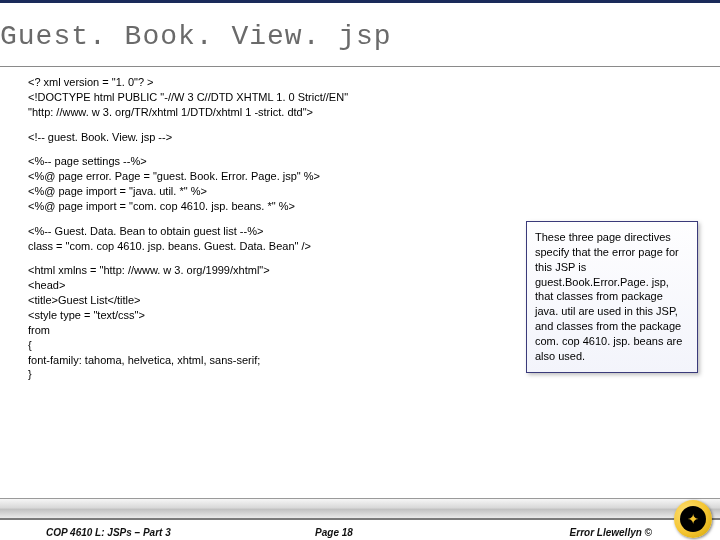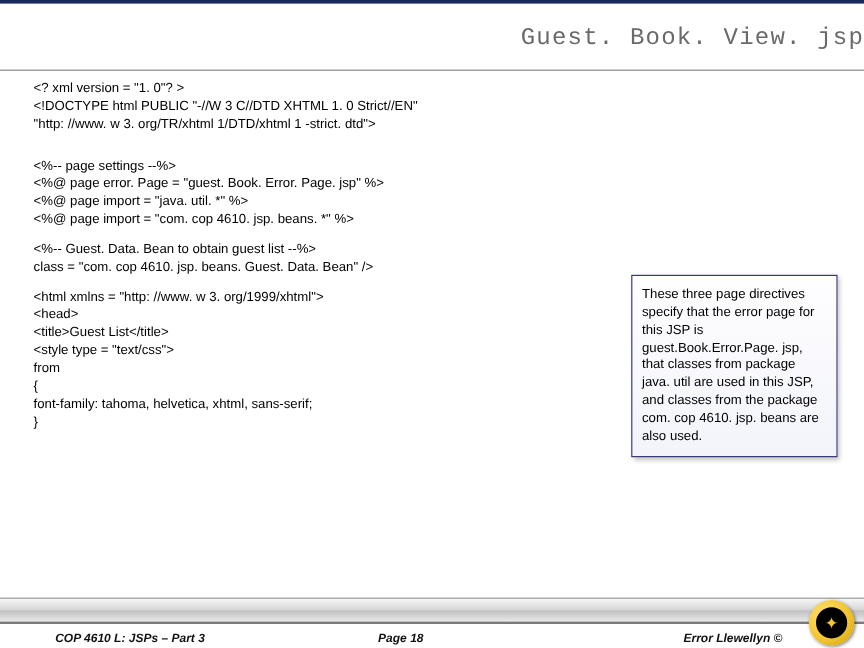--- a/index.html
+++ b/index.html
@@ -7,23 +7,23 @@
   .slide {
     width: 720px; height: 540px;
     border-top: 3px solid #1a2a5a;
     background: #fff;
     position: relative;
     display: flex;
     flex-direction: column;
   }
   .title {
     font-family: "Courier New", monospace;
-    font-size: 20px;
+    font-size: 28px;
     color: #6a6a6a;
-    text-align: right;
+    text-align: left;
     padding: 18px 0 14px 0;
     letter-spacing: 1px;
   }
   .title-rule {
     border: none;
     border-top: 1px solid #8a8a8a;
     margin: 0 0 6px 0;
   }
   .content {
     flex: 1 1 auto;
@@ -31,21 +31,21 @@
     padding: 2px 28px 0 28px;
     font-size: 11px;
     color: #000;
     line-height: 1.35;
   }
   .code p { white-space: nowrap; }
   .spacer { height: 10px; }
   .callout {
     position: absolute;
     right: 22px;
-    top: 164px;
+    top: 148px;
     width: 172px;
     border: 1px solid #3a3a7a;
     background: linear-gradient(#fefeff, #f3f4fb);
     padding: 8px 8px;
     font-size: 11px;
     line-height: 1.35;
     box-shadow: 2px 2px 4px rgba(0,0,0,0.25);
   }
   .footer-wrap {
     height: 42px;
@@ -102,20 +102,21 @@
 
   <div class="title">Guest. Book. View. jsp</div>
   <hr class="title-rule">
 
   <div class="content">
     <div class="code">
       <p>&lt;? xml version = "1. 0"? &gt;</p>
       <p>&lt;!DOCTYPE html PUBLIC "-//W 3 C//DTD XHTML 1. 0 Strict//EN"</p>
       <p>   "http: //www. w 3. org/TR/xhtml 1/DTD/xhtml 1 -strict. dtd"&gt;</p>
       <div class="spacer"></div>
+      <p>&lt;!-- guest. Book. View. jsp --&gt;</p>
       <div class="spacer"></div>
       <p>&lt;%-- page settings --%&gt;</p>
       <p>&lt;%@ page error. Page = "guest. Book. Error. Page. jsp" %&gt;</p>
       <p>&lt;%@ page import = "java. util. *" %&gt;</p>
       <p>&lt;%@ page import = "com. cop 4610. jsp. beans. *" %&gt;</p>
       <div class="spacer"></div>
       <p>&lt;%-- Guest. Data. Bean to obtain guest list --%&gt;</p>
       <p>   class = "com. cop 4610. jsp. beans. Guest. Data. Bean" /&gt;</p>
       <div class="spacer"></div>
       <p>&lt;html xmlns = "http: //www. w 3. org/1999/xhtml"&gt;</p>

